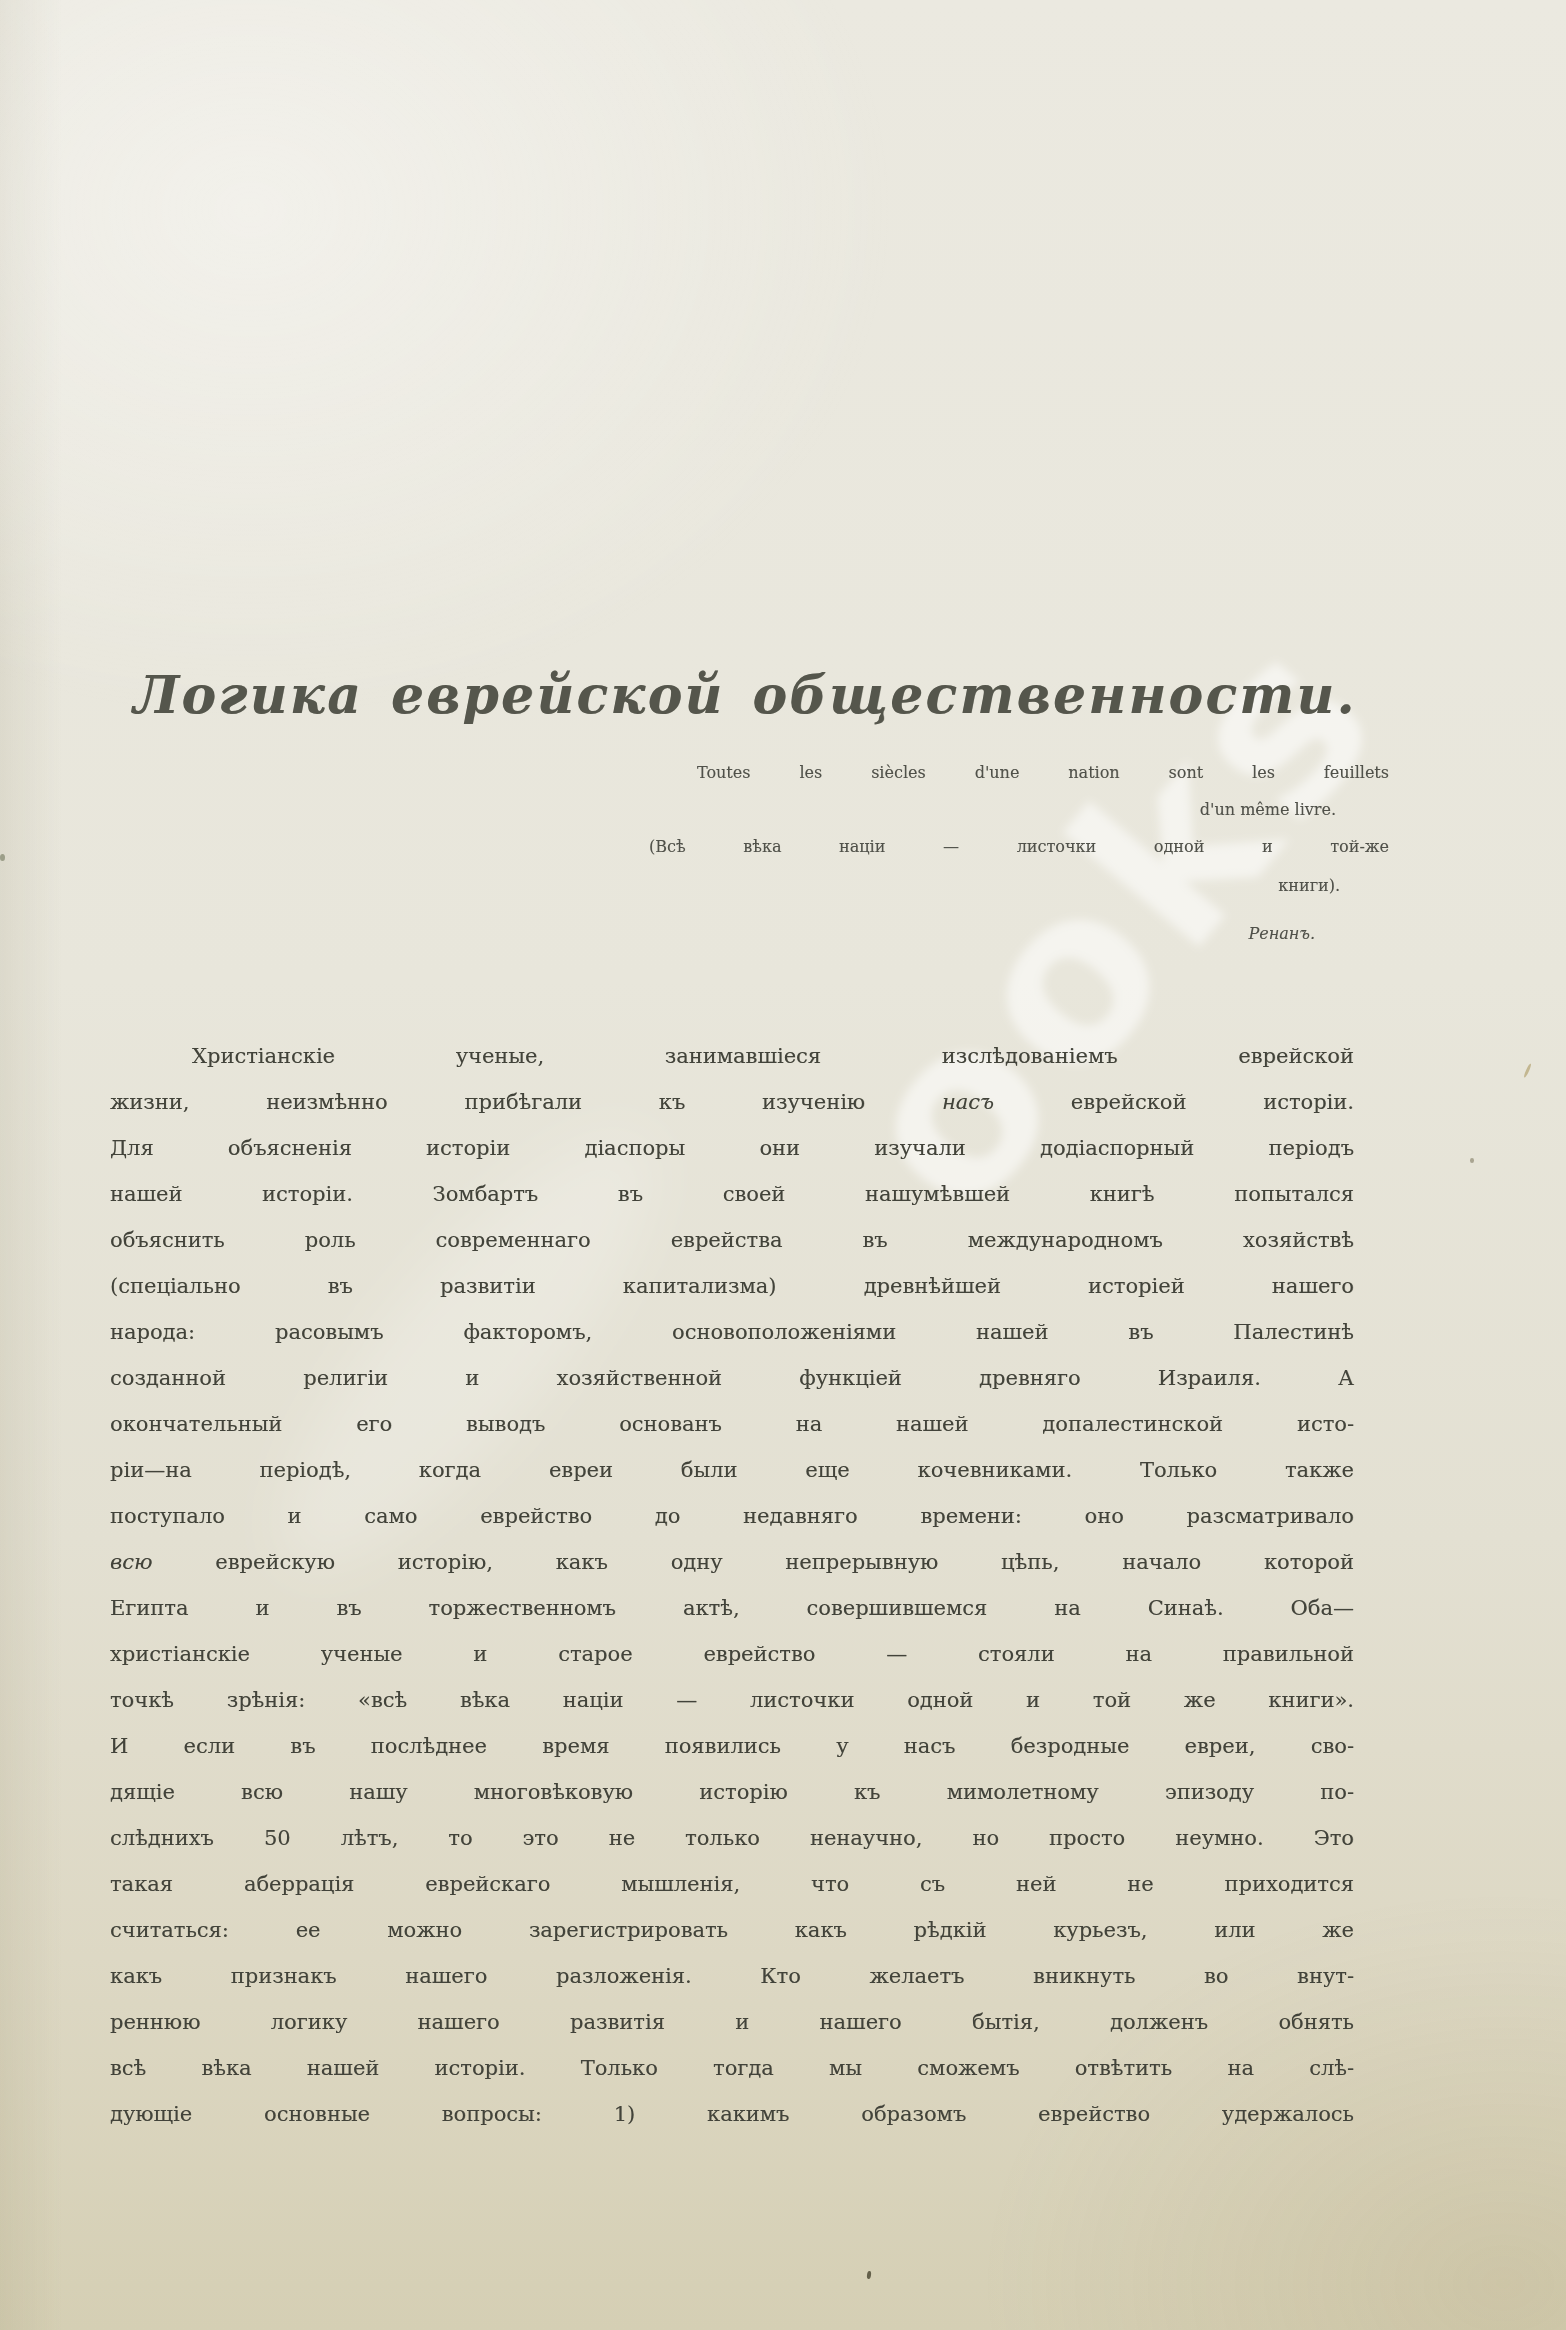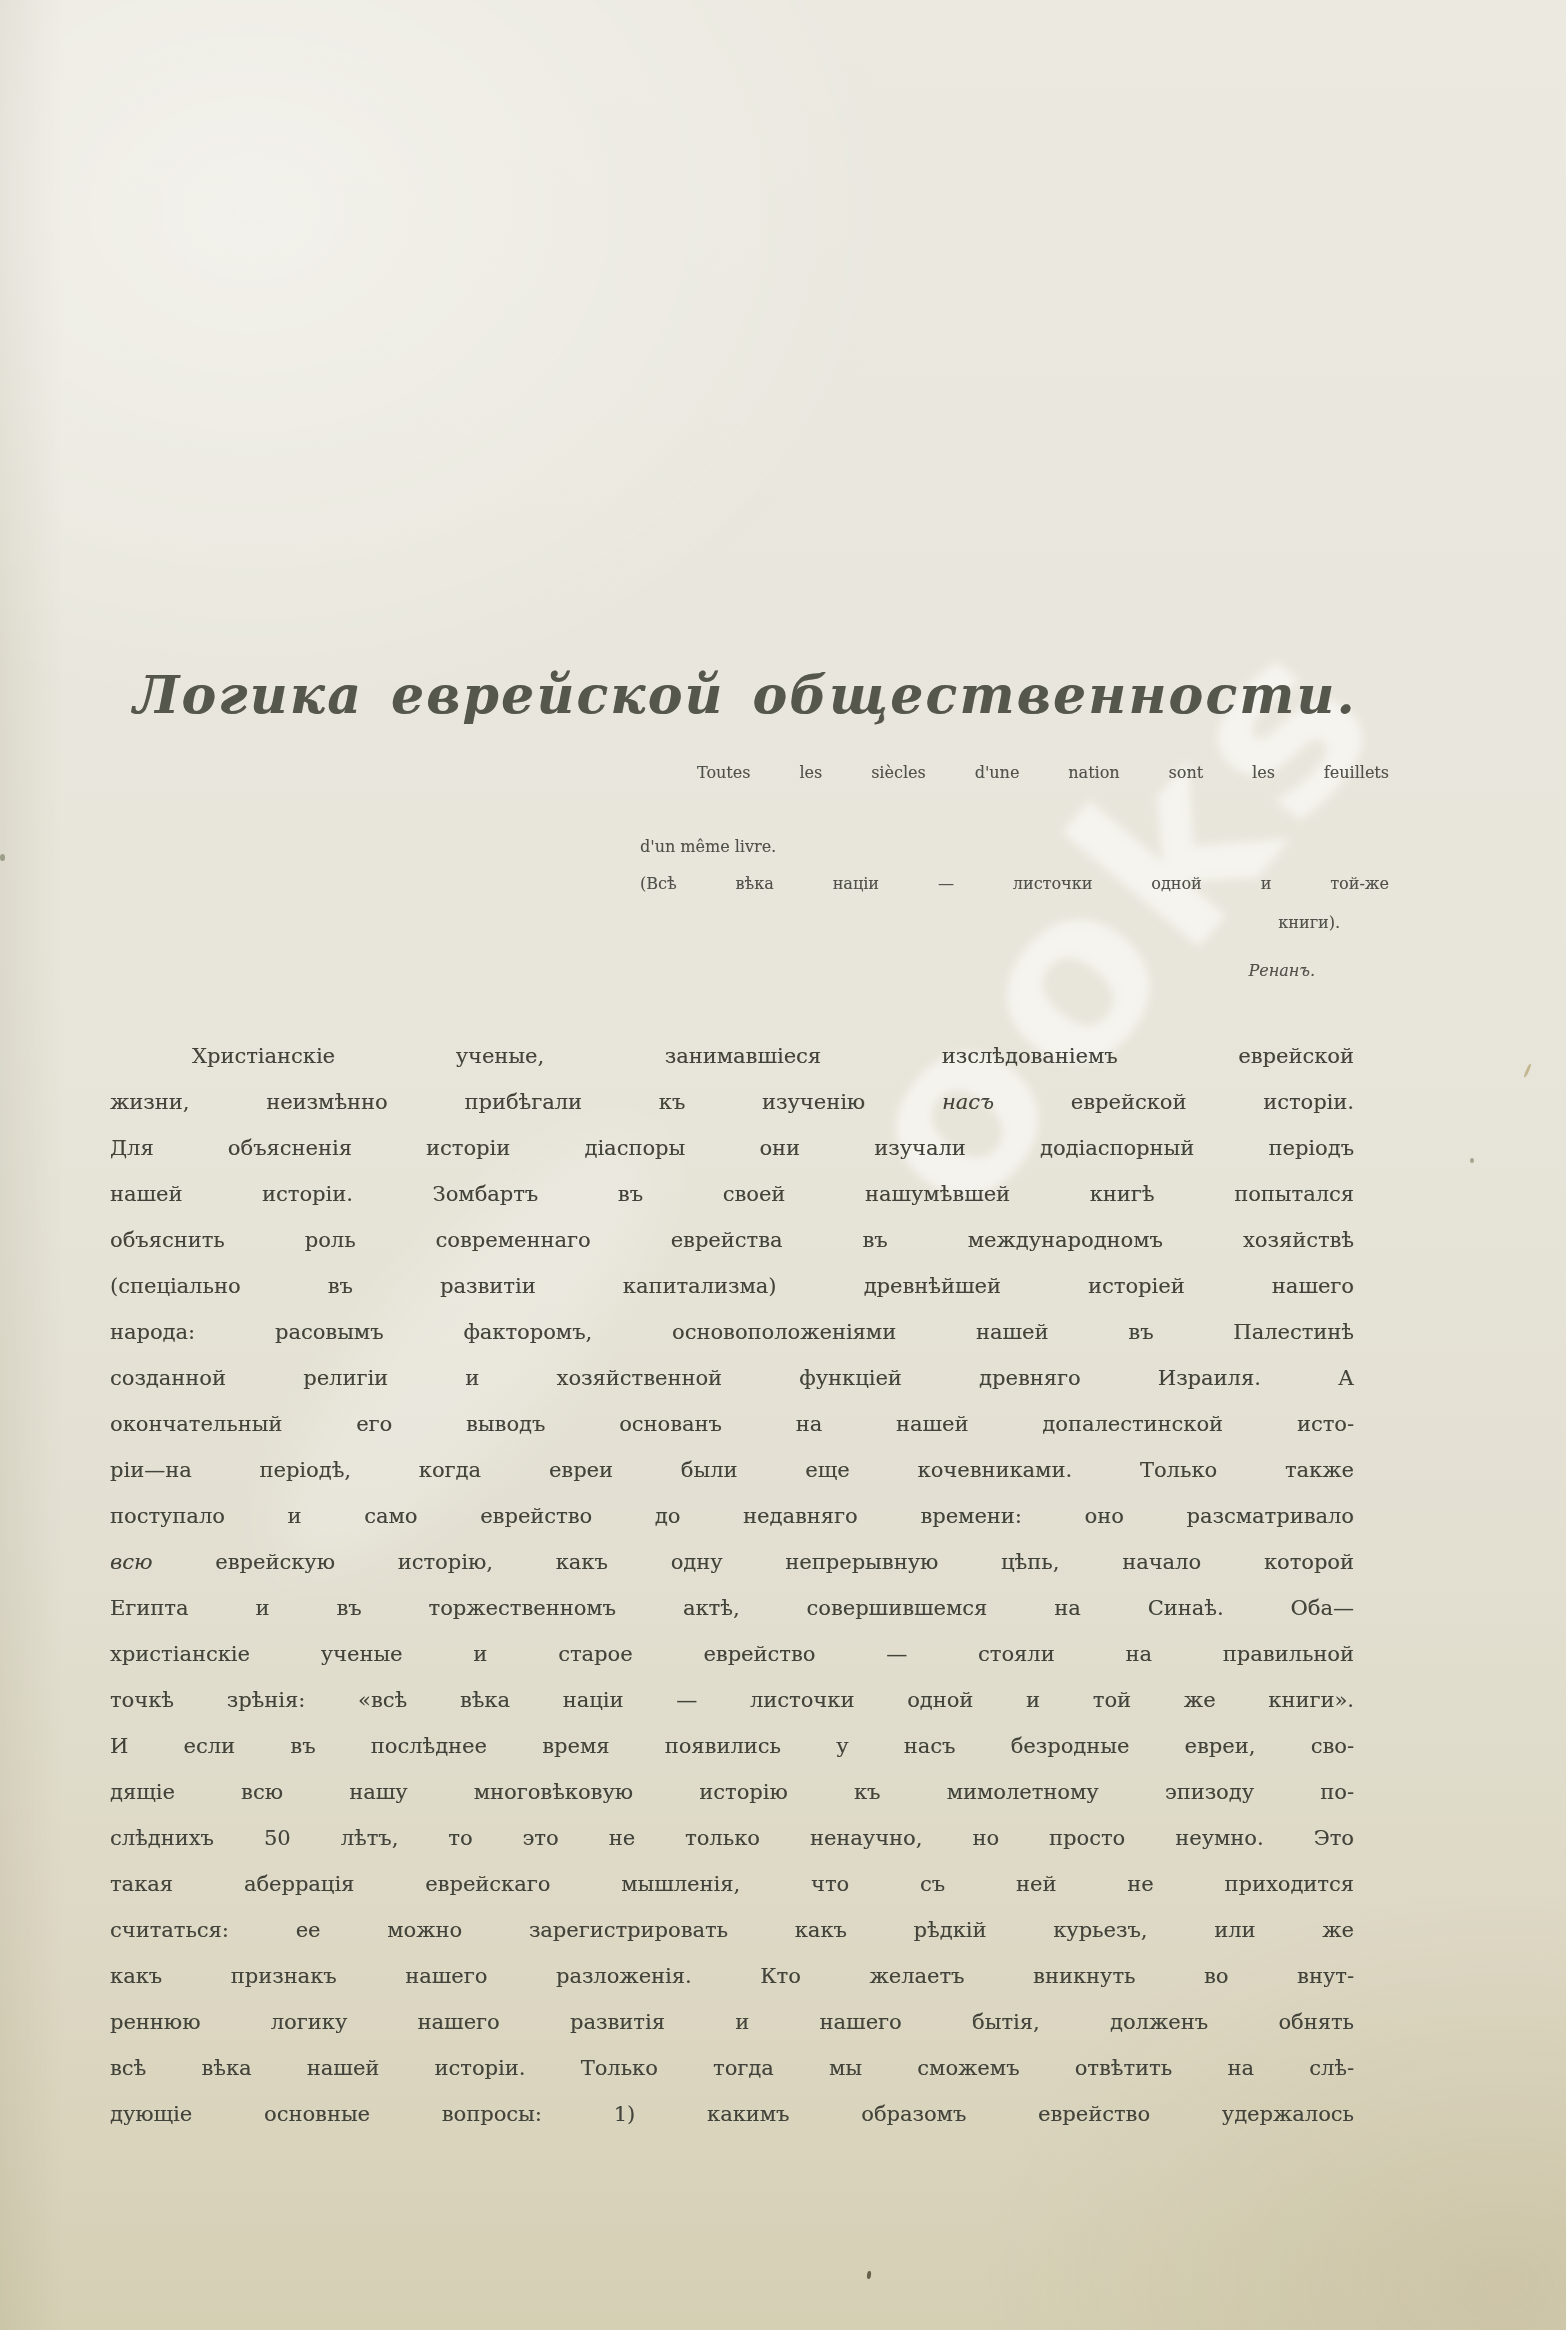--- a/index.html
+++ b/index.html
@@ -34,22 +34,22 @@
     letter-spacing:2.2px;word-spacing:7.6px;color:#55564c;
     text-shadow:0.3px 0.4px 0.5px rgba(70,70,58,0.35);
   }
 
   .epigraph{
     position:absolute;left:640px;top:754px;width:749px;
     font-size:16px;line-height:37px;color:#50514a;
     text-shadow:0.3px 0.3px 0.4px rgba(70,70,58,0.30);
   }
   .ep-l1{margin-left:57px;text-align:justify;text-align-last:justify;}
-  .ep-l2{padding-right:53px;margin-top:37px;}
-  .ep-l3{text-align:justify;text-align-last:justify;}
+  .ep-l2{text-align:right;padding-right:53px;}
+  .ep-l3{text-align:justify;text-align-last:justify;margin-left:9px;}
   .ep-l4{text-align:right;padding-right:49px;margin-top:2px;}
   .ep-l5{text-align:right;padding-right:74px;margin-top:11px;font-style:italic;}
 
   .body-text{
     position:absolute;left:110px;top:1033px;width:1244px;
     font-size:21px;line-height:46px;color:#42433a;
     text-shadow:0.3px 0.4px 0.5px rgba(62,62,50,0.35);
   }
   .bline{text-align:justify;text-align-last:justify;height:46px;overflow:visible;}
   .bline.indent{text-indent:82px;}

